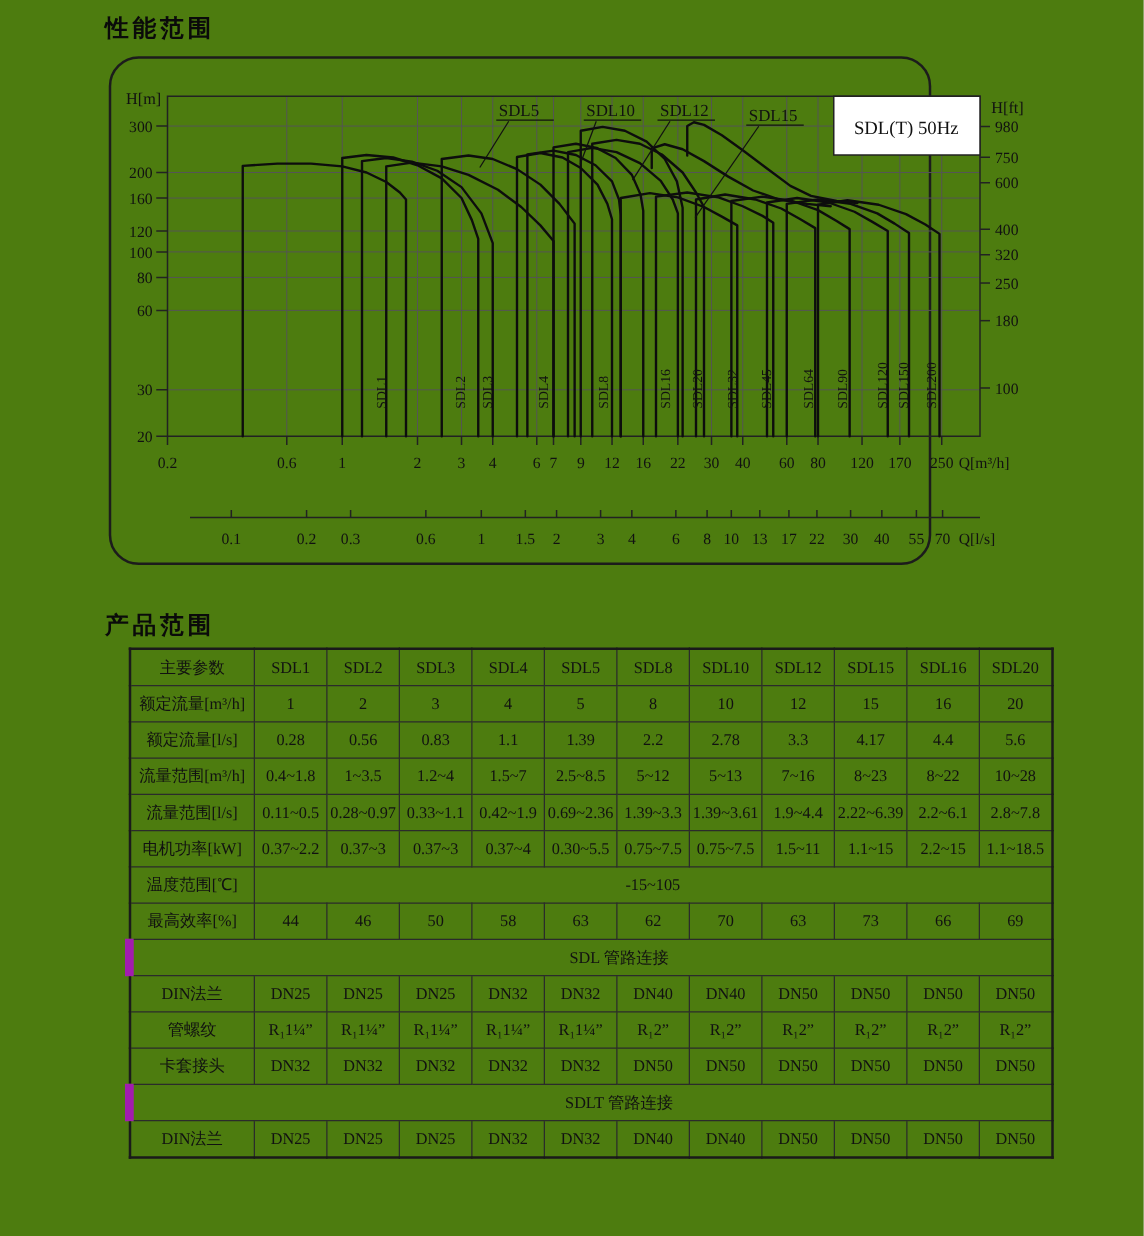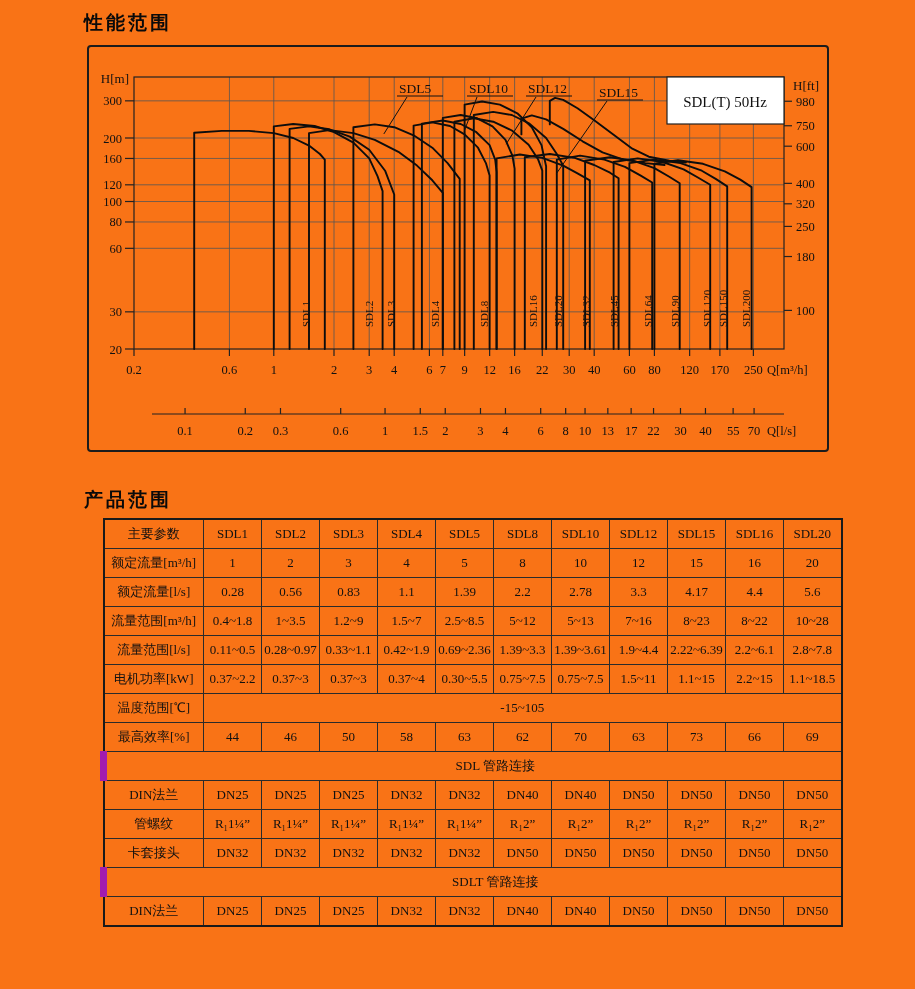--- a/index.html
+++ b/index.html
@@ -1,23 +1,23 @@
 <!DOCTYPE html>
 <html><head>
 <meta charset="utf-8">
 <style>
   html,body{margin:0;padding:0;background:#e8e8e8;}
-  #screen{position:relative;width:915px;height:989px;background:#f97316;overflow:hidden;
+  #screen{position:relative;width:915px;height:989px;background:#4d7c0f;overflow:hidden;
           font-family:"Liberation Serif",serif;color:#111;}
   .sec-title{position:absolute;left:84px;font-family:"DejaVu Sans",sans-serif;
              font-weight:700;font-size:19px;letter-spacing:3px;color:#0a0a0a;}
   #title1{top:10px;}
   #title2{top:487px;}
-  #chart-box{position:absolute;left:87px;top:45px;width:742px;height:407px;
-             border:2px solid #1c1c1c;border-radius:4px;box-sizing:border-box;}
+  #chart-box{position:absolute;left:87px;top:45px;width:658px;height:407px;
+             border:2px solid #1c1c1c;border-radius:24px;box-sizing:border-box;}
   #chart-svg{position:absolute;left:0;top:0;}
   #ptable{position:absolute;left:100px;top:518px;}
   table.prod{border-collapse:collapse;table-layout:fixed;width:739px;
              font-family:"Liberation Serif",serif;border:2px solid #1a1a1a;}
   table.prod td{border:1px solid #2b2b2b;height:28px;text-align:center;vertical-align:middle;
                 font-size:13px;white-space:nowrap;overflow:hidden;padding:0 1px;color:#111;}
   table.prod td.lab{font-size:13px;}
   table.prod td.sect{border-left:7px solid #a21caf;border-right:1px solid #2b2b2b;padding-left:44px;}
   svg text{fill:#111;font-family:"Liberation Serif",serif;}
 </style>
@@ -280,21 +280,21 @@
             <td>2.78</td>
             <td>3.3</td>
             <td>4.17</td>
             <td>4.4</td>
             <td>5.6</td>
           </tr>
           <tr>
             <td class="lab">流量范围[m³/h]</td>
             <td>0.4~1.8</td>
             <td>1~3.5</td>
-            <td>1.2~9</td>
+            <td>1.2~4</td>
             <td>1.5~7</td>
             <td>2.5~8.5</td>
             <td>5~12</td>
             <td>5~13</td>
             <td>7~16</td>
             <td>8~23</td>
             <td>8~22</td>
             <td>10~28</td>
           </tr>
           <tr>

